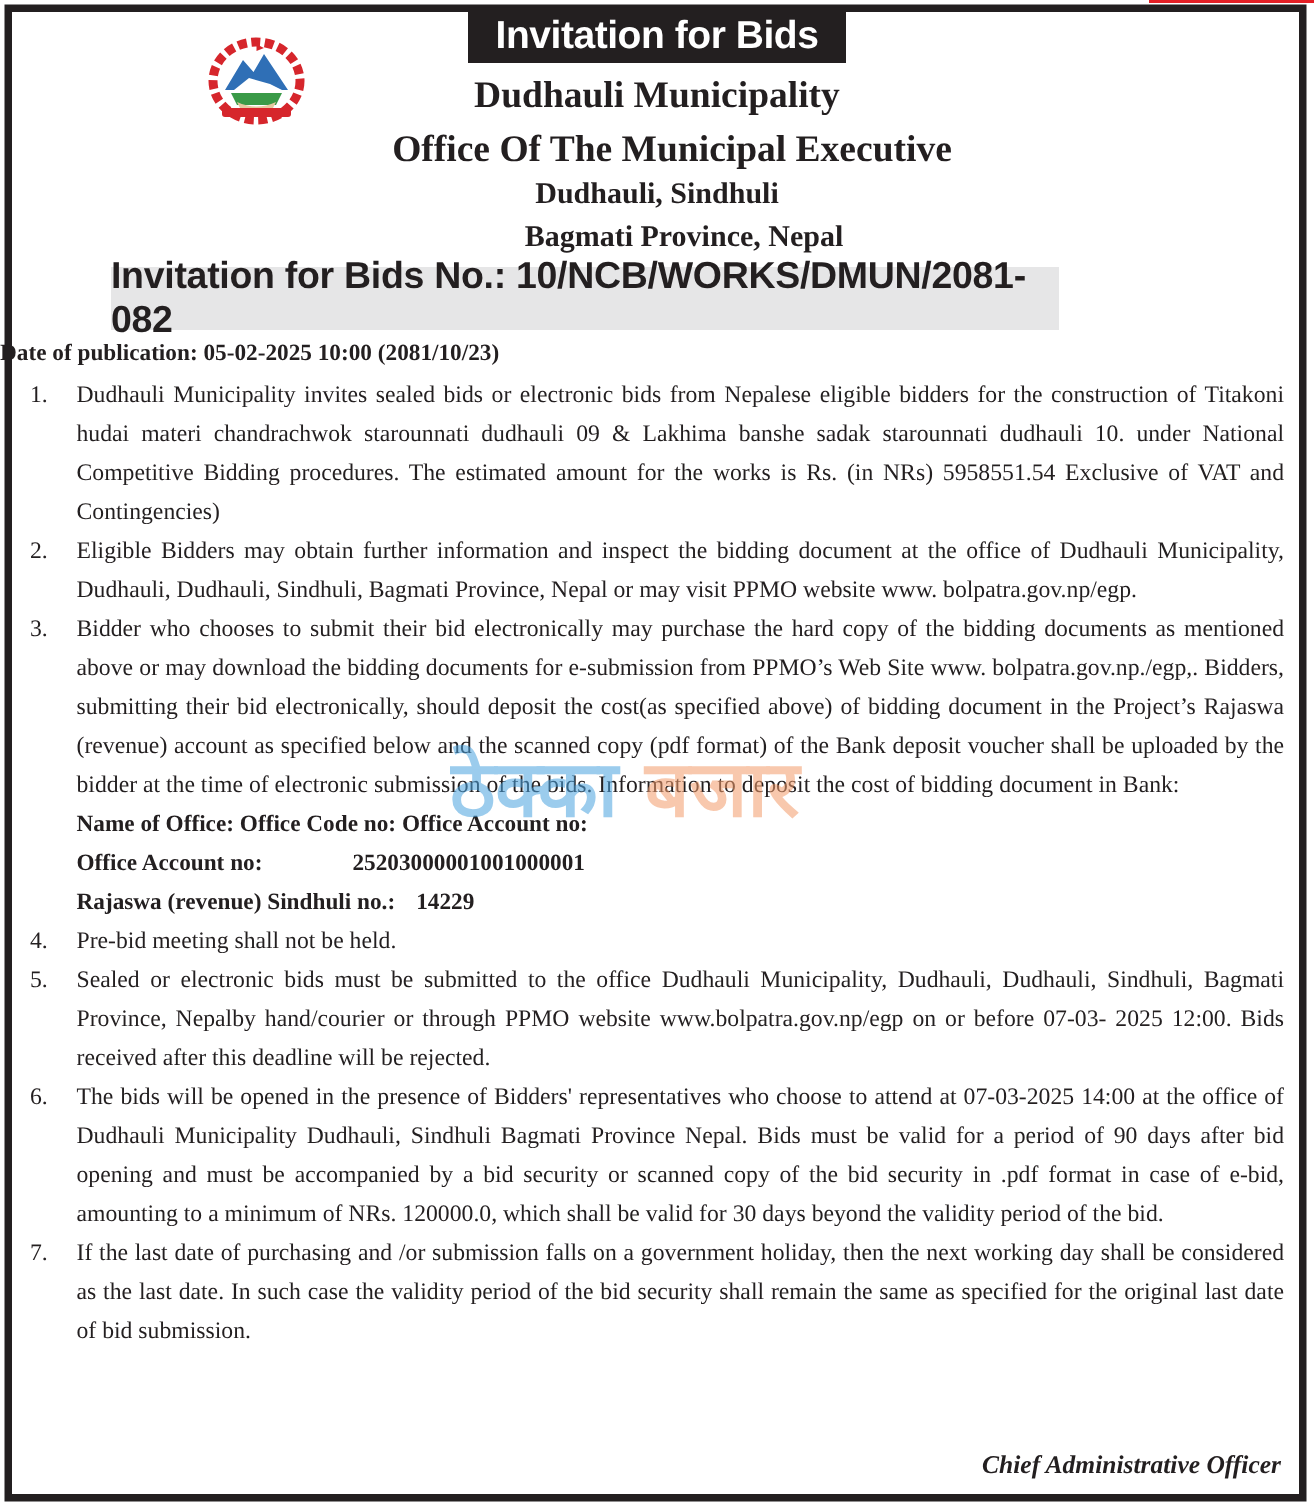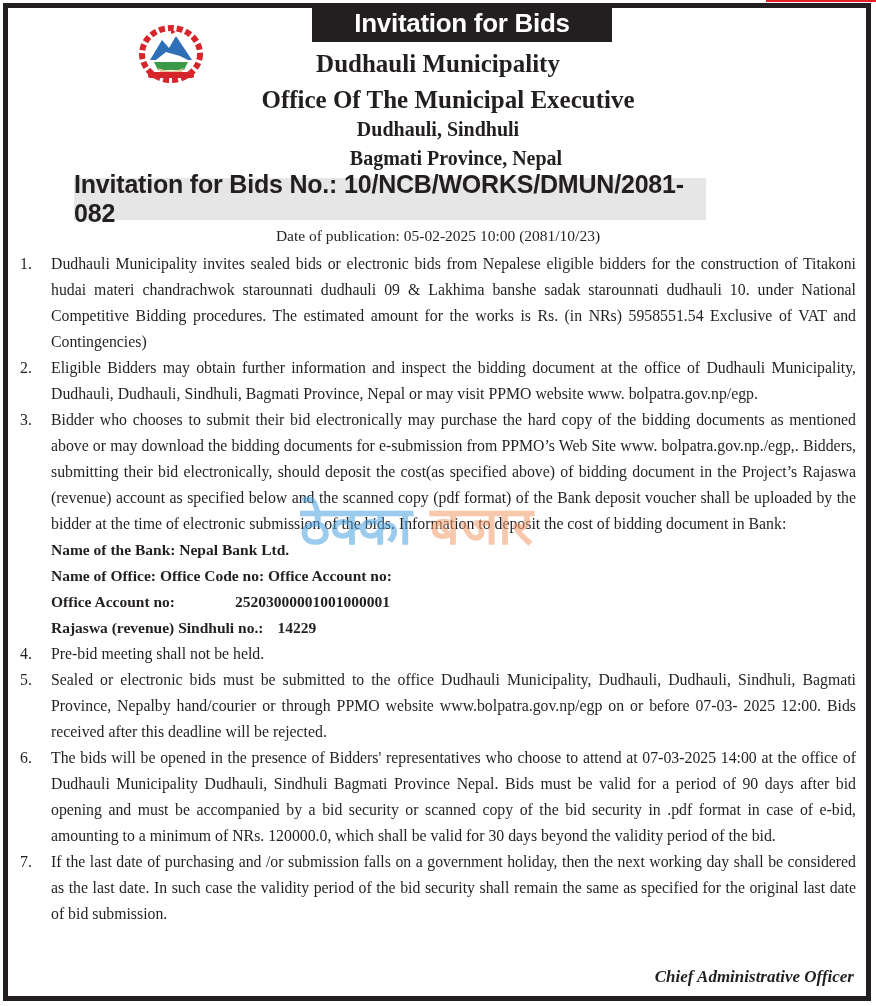--- a/index.html
+++ b/index.html
@@ -8,41 +8,41 @@
 
     .red-strip { position: absolute; top: 0; left: 766px; width: 110px; height: 2px; background: #e31e24; }
 
     .frame {
       position: absolute; top: 3px; left: 3px; width: 868px; height: 998px;
       border-left: 5px solid #231f20; border-top: 5px solid #231f20;
       border-right: 5px solid #231f20; border-bottom: 5px solid #231f20;
     }
 
     .title-bar {
-      position: absolute; top: 5px; left: 312px; width: 300px; height: 37px;
+      position: absolute; top: 5px; left: 312px; width: 252px; height: 37px;
       background: #231f20; color: #fff;
       font-family: "Liberation Sans", sans-serif; font-weight: bold; font-size: 26px;
       display: flex; align-items: center; justify-content: center; letter-spacing: -0.3px;
     }
 
     .emblem { position: absolute; top: 22px; left: 136px; width: 70px; height: 62px; }
 
     .hdr { position: absolute; left: 0; width: 876px; text-align: center; font-weight: bold; }
     .hdr-1 { top: 50px; font-size: 25px; }
     .hdr-2 { top: 86px; font-size: 25px; padding-left: 20px; }
     .hdr-3 { top: 118px; font-size: 20px; }
     .hdr-4 { top: 147px; font-size: 20px; padding-left: 36px; }
 
     .ifb-bar {
       position: absolute; top: 178px; left: 74px; width: 632px; height: 42px;
       background: #e6e6e7;
       font-family: "Liberation Sans", sans-serif; font-weight: bold; font-size: 25px;
       display: flex; align-items: center; justify-content: center; letter-spacing: -0.2px;
     }
-    .pubdate { position: absolute; top: 227px; left: 0; width: 876px; text-align: center; font-weight: normal; font-size: 15.5px; }
+    .pubdate { position: absolute; top: 227px; left: 0; width: 876px; text-align: left; font-weight: bold; font-size: 15.5px; }
 
     .body { position: absolute; top: 251px; left: 20px; width: 836px; font-size: 15.8px; line-height: 26px; }
     .item { display: flex; }
     .num { width: 31px; flex: none; }
     .txt { flex: 1; text-align: justify; }
     .bank { padding-left: 31px; font-weight: bold; font-size: 15.5px; line-height: 26px; }
     .bank .gap1 { display: inline-block; width: 60px; }
     .bank .gap2 { display: inline-block; width: 14px; }
 
     .watermark {
@@ -83,21 +83,20 @@
   </div>
   <div class="item">
     <span class="num">2.</span>
     <span class="txt">Eligible Bidders may obtain further information and inspect the bidding document at the office of Dudhauli Municipality, Dudhauli, Dudhauli, Sindhuli, Bagmati Province, Nepal or may visit PPMO website www. bolpatra.gov.np/egp.</span>
   </div>
   <div class="item">
     <span class="num">3.</span>
     <span class="txt">Bidder who chooses to submit their bid electronically may purchase the hard copy of the bidding documents as mentioned above or may download the bidding documents for e-submission from PPMO’s Web Site www. bolpatra.gov.np./egp,. Bidders, submitting their bid electronically, should deposit the cost(as specified above) of bidding document in the Project’s Rajaswa (revenue) account as specified below and the scanned copy (pdf format) of the Bank deposit voucher shall be uploaded by the bidder at the time of electronic submission of the bids. Information to deposit the cost of bidding document in Bank:</span>
   </div>
   <div class="bank">
-    <div>Name of the Bank:  Nepal Bank Ltd.</div>
     <div>Name of Office: Office Code no: Office Account no:</div>
     <div>
       <span>Office Account no:</span><span class="gap1"></span><span>25203000001001000001</span>
     </div>
     <div>
       <span>Rajaswa (revenue) Sindhuli no.:</span><span class="gap2"></span><span>14229</span>
     </div>
   </div>
   <div class="item">
     <span class="num">4.</span>

